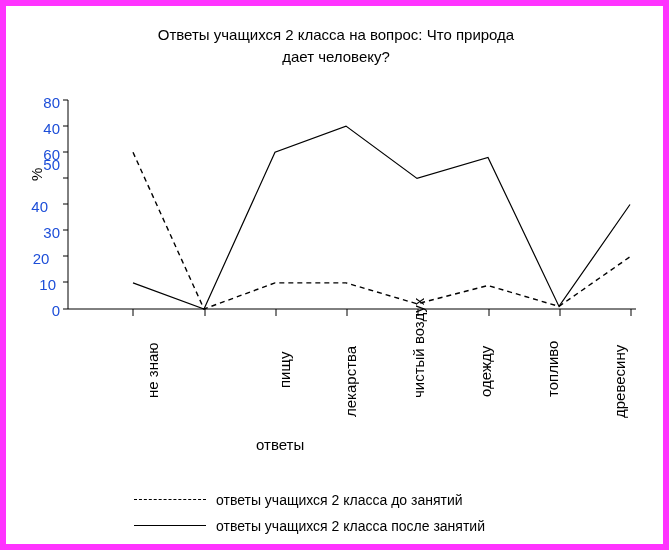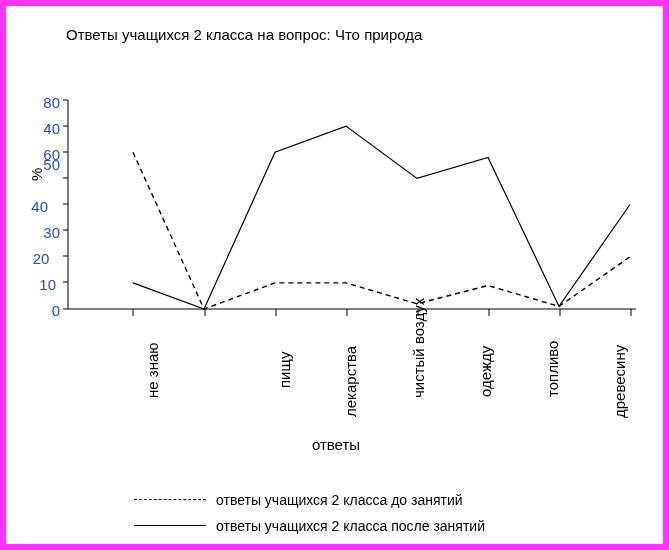--- a/index.html
+++ b/index.html
@@ -26,20 +26,21 @@
     position: absolute;
     left: 0; top: 0;
     width: 657px;
     height: 538px;
   }
   .title {
     position: absolute;
     left: 60px;
     top: 18px;
     width: 540px;
+    text-align: center;
     font-size: 15px;
     color: #000;
     line-height: 22px;
   }
   #plot-svg {
     position: absolute;
     left: 0;
     top: 0;
   }
   .axis-label-y {
@@ -49,21 +50,21 @@
     font-size: 15px;
     color: #000;
     transform: rotate(-90deg);
     transform-origin: left top;
   }
   .axis-label-x {
     position: absolute;
     left: 250px;
     top: 430px;
     width: 160px;
-    text-align: center;
+    text-align: left;
     font-size: 15px;
     color: #000;
   }
   .ytick {
     position: absolute;
     width: 38px;
     text-align: right;
     font-size: 15px;
     color: #1d4ed8;
   }
@@ -106,20 +107,21 @@
   }
 </style>
 </head>
 <body>
 
 <div id="frame">
   <div id="chart-area">
 
     <div class="title">
       <div>Ответы учащихся 2 класса на вопрос: Что природа</div>
+      <div>дает человеку?</div>
     </div>
 
     <div class="axis-label-y">%</div>
     <div class="axis-label-x">ответы</div>
 
     <div class="ytick" style="left:16px; top:88px;">80</div>
     <div class="ytick" style="left:16px; top:114px;">40</div>
     <div class="ytick" style="left:16px; top:140px;">60</div>
     <div class="ytick" style="left:16px; top:150px;">50</div>
     <div class="ytick" style="left:4px; top:192px;">40</div>

